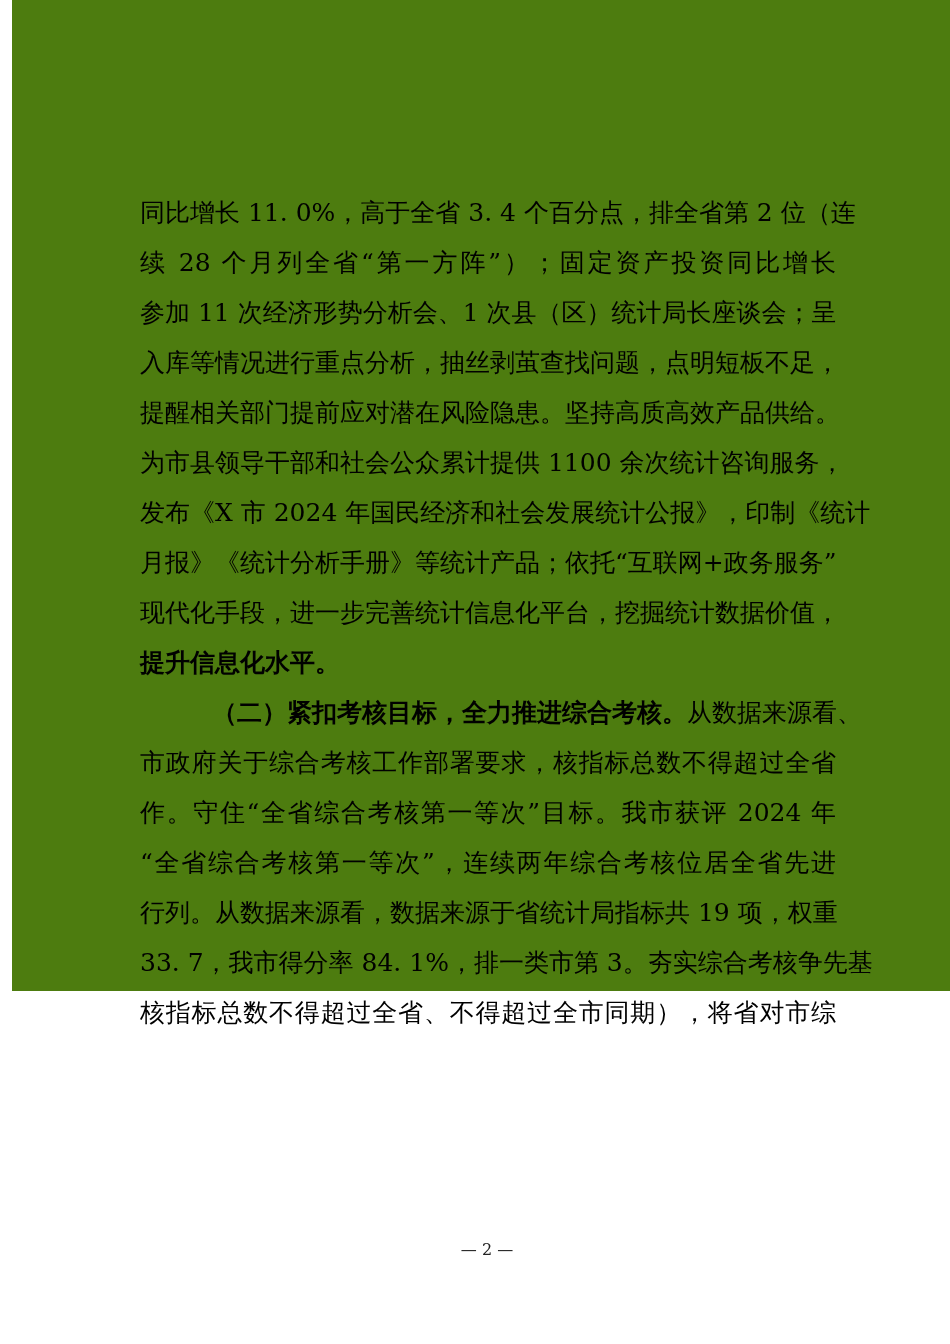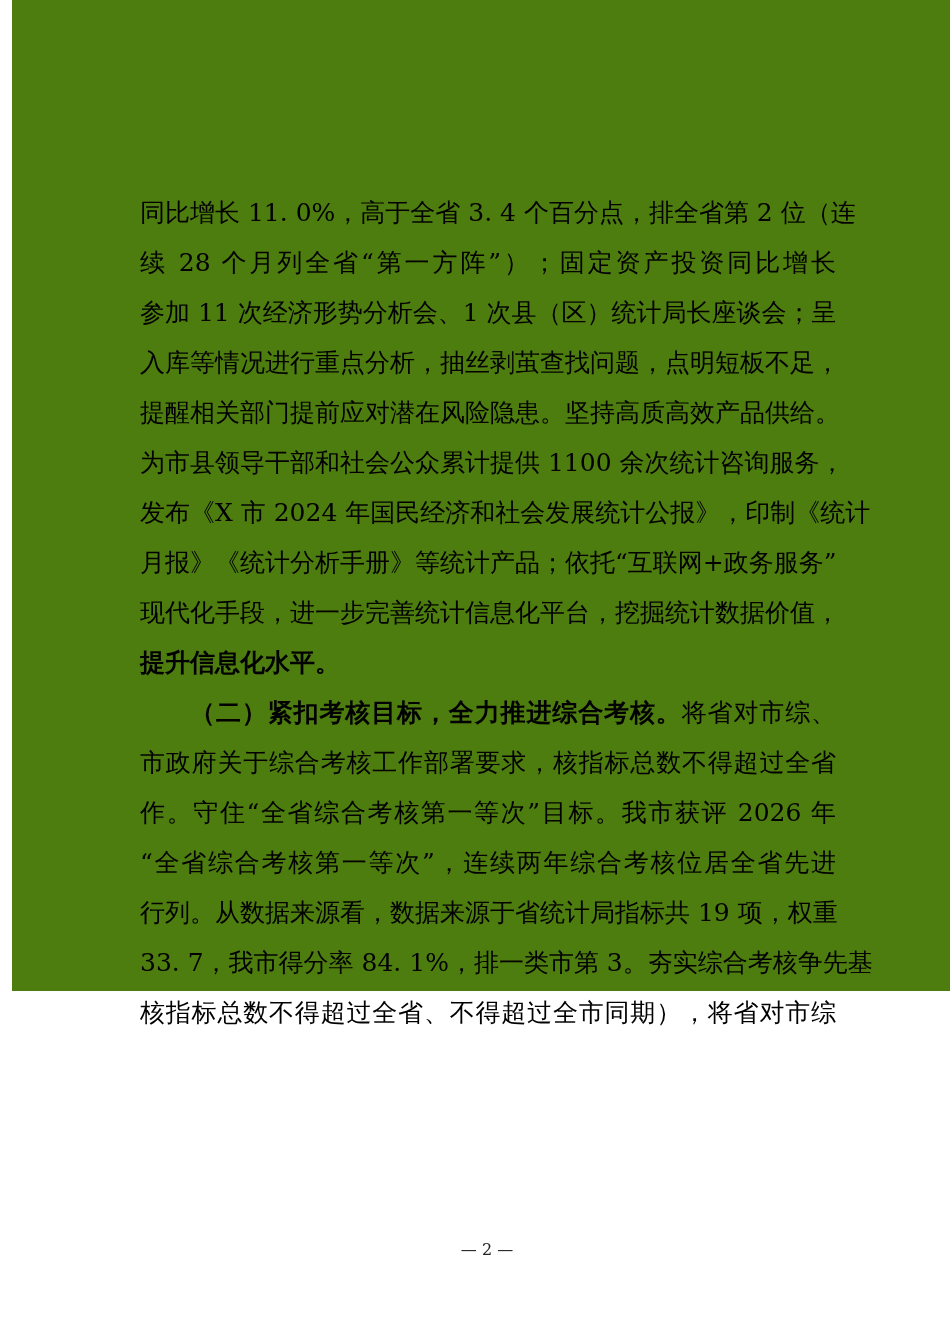--- a/index.html
+++ b/index.html
@@ -41,20 +41,21 @@
     }
     .line.last {
       text-align-last: left;
       font-weight: bold;
     }
     .line.indent {
       padding-left: 50px;
     }
     .bold {
       font-weight: bold;
+      margin-left: 22px;
     }
     .page-number {
       position: absolute;
       left: 0;
       width: 950px;
       top: 1240px;
       text-align: center;
       font-size: 16px;
       color: #222;
       font-family: "DejaVu Serif", "Liberation Serif", serif;
@@ -73,23 +74,23 @@
       <div class="line">入库等情况进行重点分析，抽丝剥茧查找问题，点明短板不足，</div>
       <div class="line">提醒相关部门提前应对潜在风险隐患。坚持高质高效产品供给。</div>
       <div class="line">为市县领导干部和社会公众累计提供 1100 余次统计咨询服务，</div>
       <div class="line">发布《X 市 2024 年国民经济和社会发展统计公报》，印制《统计</div>
       <div class="line">月报》《统计分析手册》等统计产品；依托“互联网+政务服务”</div>
       <div class="line">现代化手段，进一步完善统计信息化平台，挖掘统计数据价值，</div>
       <div class="line last">提升信息化水平。</div>
     </div>
 
     <div>
-      <div class="line indent"><span class="bold">（二）紧扣考核目标，全力推进综合考核。</span><span>将省对市综、</span></div>
+      <div class="line indent"><span class="bold">（二）紧扣考核目标，全力推进综合考核。</span><span>从数据来源看、</span></div>
       <div class="line">市政府关于综合考核工作部署要求，核指标总数不得超过全省</div>
-      <div class="line">作。守住“全省综合考核第一等次”目标。我市获评 2026 年</div>
+      <div class="line">作。守住“全省综合考核第一等次”目标。我市获评 2024 年</div>
       <div class="line">“全省综合考核第一等次”，连续两年综合考核位居全省先进</div>
       <div class="line">行列。从数据来源看，数据来源于省统计局指标共 19 项，权重</div>
       <div class="line">33. 7，我市得分率 84. 1%，排一类市第 3。夯实综合考核争先基</div>
       <div class="line">核指标总数不得超过全省、不得超过全市同期），将省对市综</div>
     </div>
   </div>
 
   <div class="page-number">— 2 —</div>
 </div>
 

